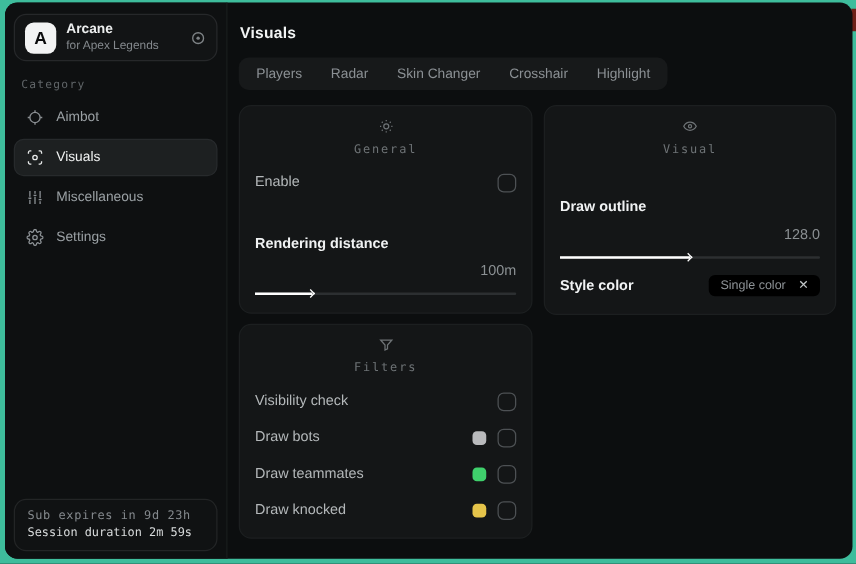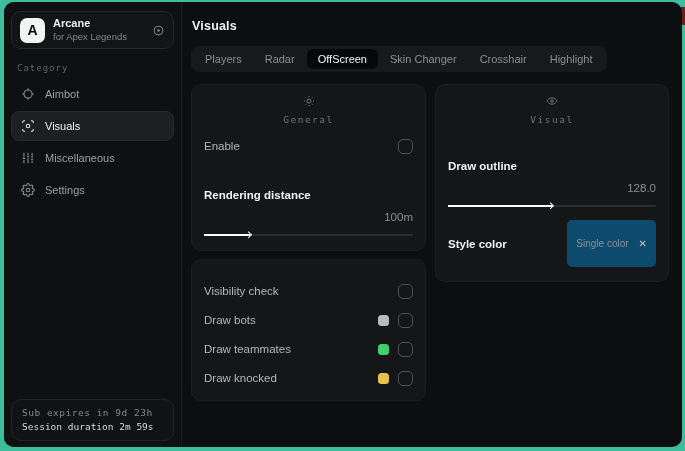--- a/index.html
+++ b/index.html
@@ -112,22 +112,22 @@
 
   .slider { margin-top:11px; height:2px; background:#2c2f31; border-radius:2px; position:relative; cursor:pointer; }
   .slider-fill { position:absolute; left:0; top:0; height:2px; background:#ffffff; }
   .slider-arrow {
     position:absolute; right:-1px; top:50%; width:5px; height:5px;
     border-top:1.8px solid #fff; border-right:1.8px solid #fff;
     transform:translateY(-54%) rotate(45deg);
   }
 
   .pill {
-    display:flex; align-items:center; gap:10px; background:#0c4a6e;
-    border-radius:5px; padding:18px 9px; cursor:pointer;
+    display:flex; align-items:center; gap:10px; background:#000000;
+    border-radius:5px; padding:3px 9px; cursor:pointer;
   }
   .pill-label { color:#8d9296; font-size:10px; }
   .pill-x { color:#c3c7c9; font-size:10px; line-height:1; cursor:pointer; }
 </style>
 </head>
 <body>
 
 <div class="red-accent"></div>
 
 <div class="window">
@@ -195,21 +195,20 @@
       <div class="sub-line2">Session duration 2m 59s</div>
     </div>
   </aside>
 
   <main class="main">
     <h1 class="page-title">Visuals</h1>
 
     <div class="tabs">
       <div class="tab">Players</div>
       <div class="tab">Radar</div>
-      <div class="tab selected">OffScreen</div>
       <div class="tab">Skin Changer</div>
       <div class="tab">Crosshair</div>
       <div class="tab">Highlight</div>
     </div>
 
     <div class="content-grid">
 
       <div class="col">
         <section class="panel">
           <div class="panel-header">
@@ -230,20 +229,28 @@
             <span class="val">100m</span>
           </div>
           <div class="slider">
             <div class="slider-fill" style="width: 22%;">
               <i class="slider-arrow"></i>
             </div>
           </div>
         </section>
 
         <section class="panel">
+          <div class="panel-header">
+            <span class="ph-icon">
+              <svg width="12" height="12" viewBox="0 0 24 24" fill="none" stroke="currentColor" stroke-width="2">
+                <path d="M3 4h18l-7 8v6l-4 2v-8L3 4z"></path>
+              </svg>
+            </span>
+            <span>Filters</span>
+          </div>
           <div class="row">
             <span class="lbl">Visibility check</span>
             <span class="row-right">
               <span class="checkbox"></span>
             </span>
           </div>
           <div class="row">
             <span class="lbl">Draw bots</span>
             <span class="row-right">
               <span class="swatch" style="background: rgb(185, 186, 188);"></span>

